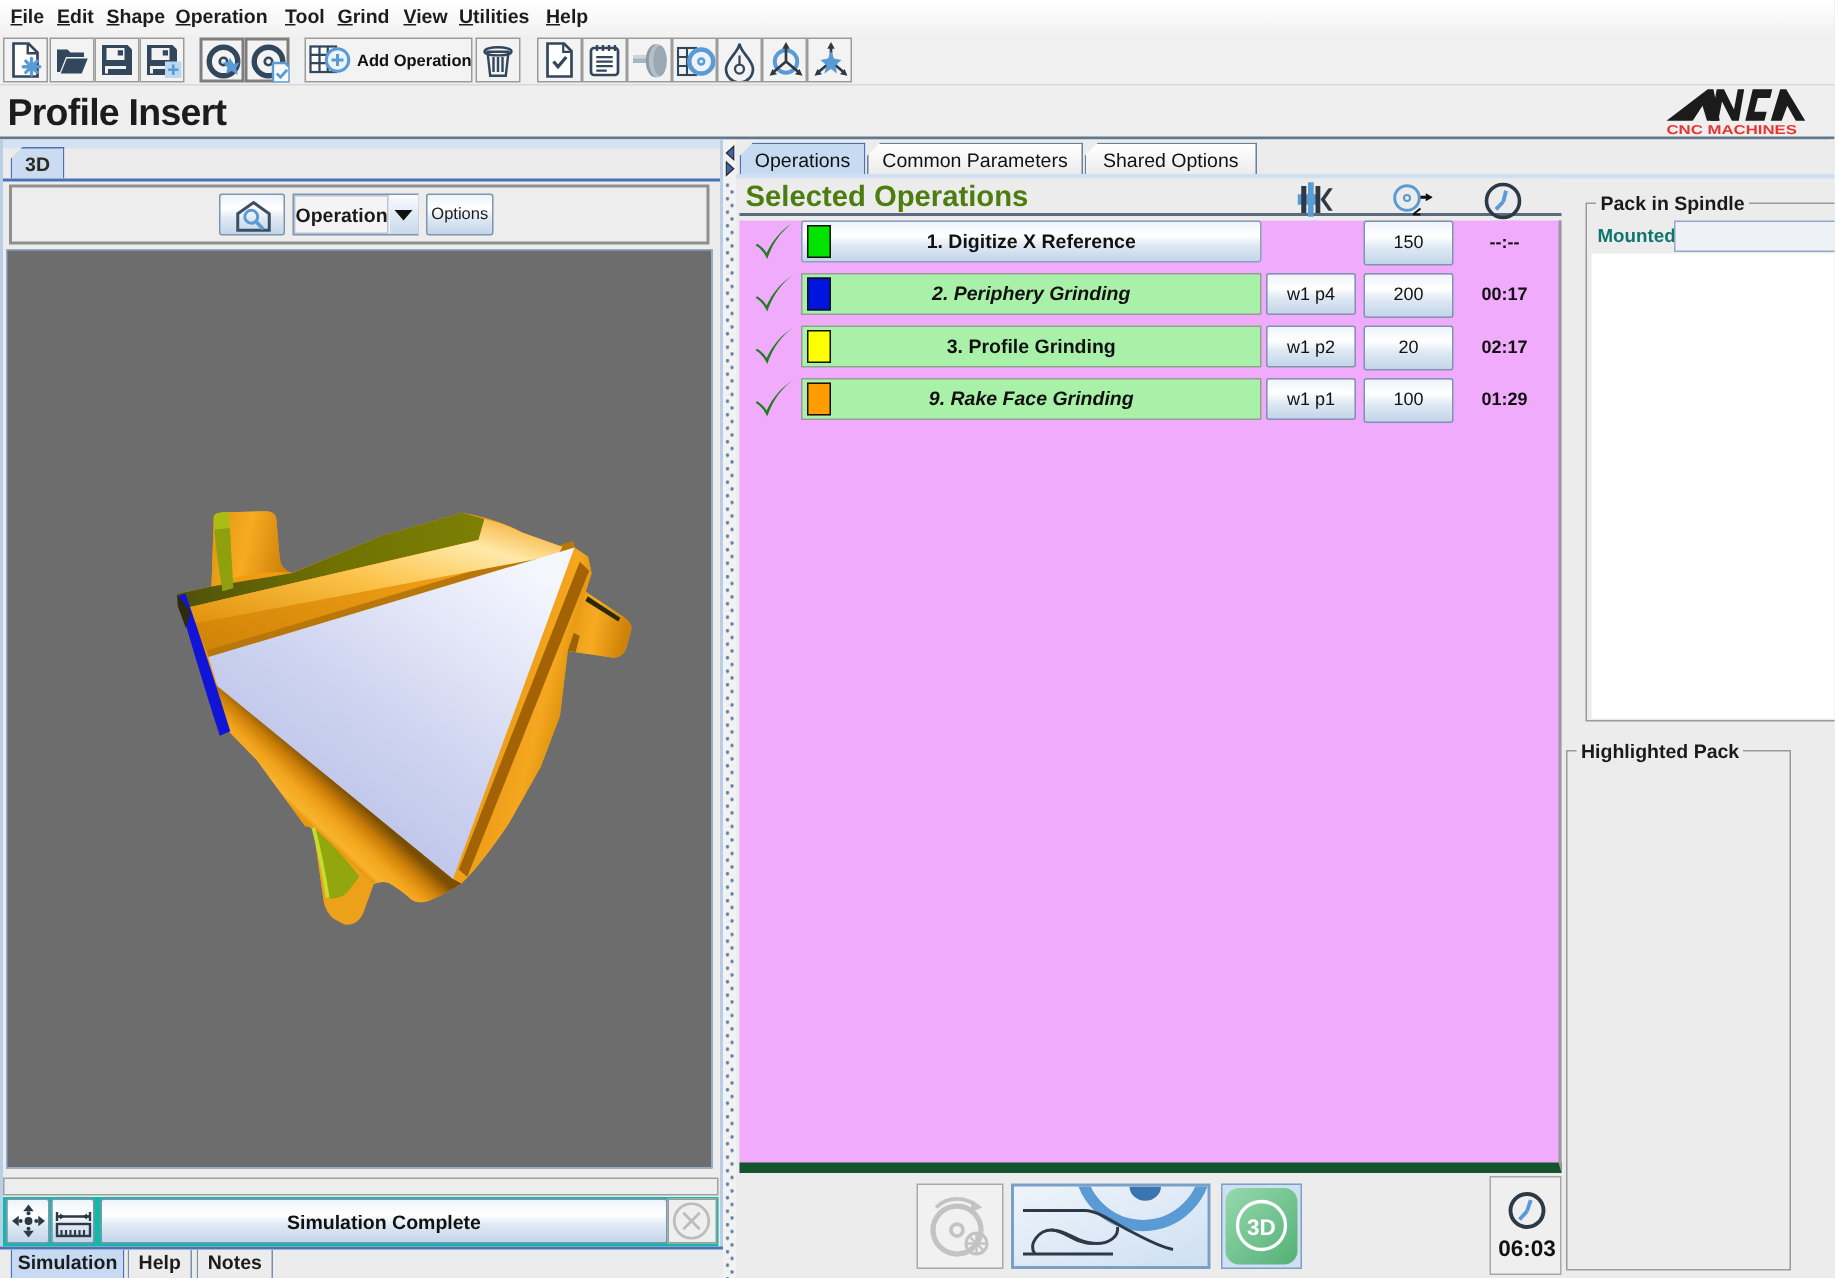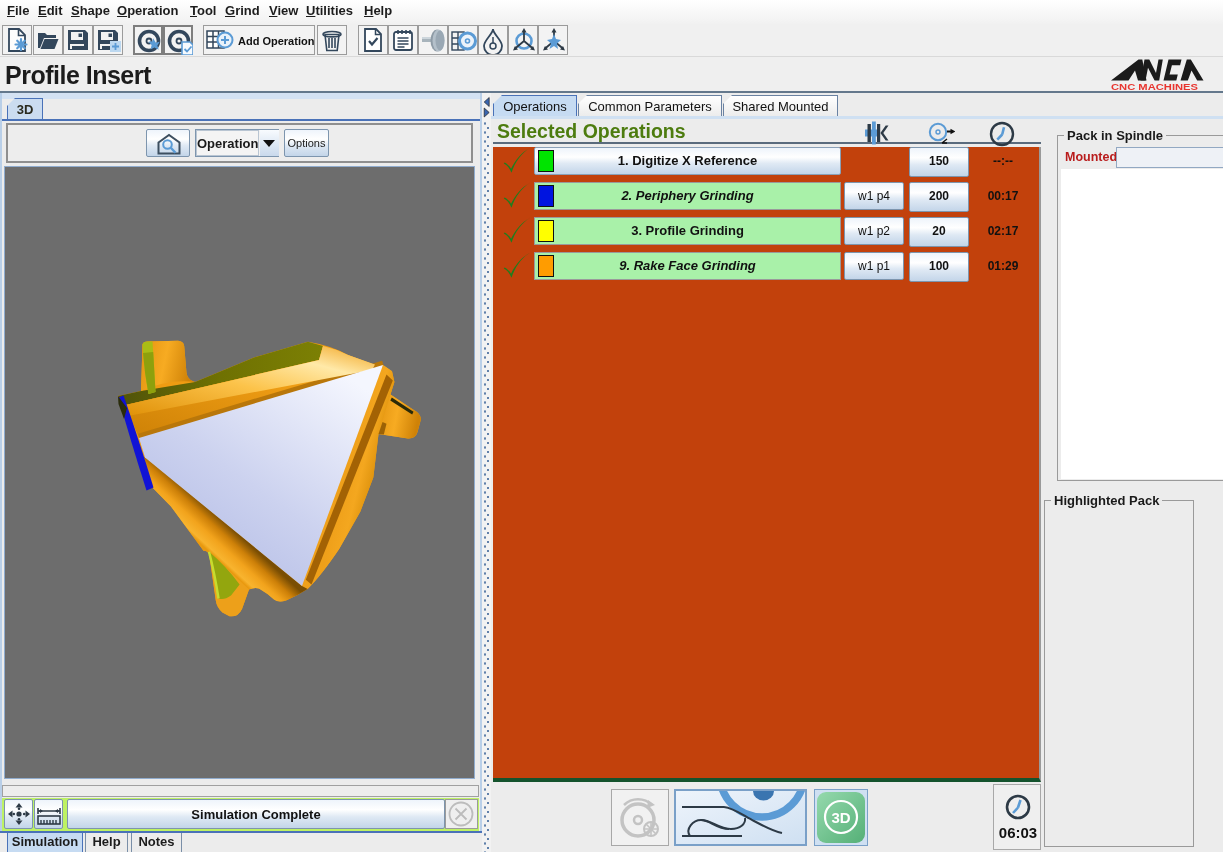--- a/index.html
+++ b/index.html
@@ -25,42 +25,42 @@
 #ltoolbar { position:absolute; left:4px; top:30px; width:467px; height:40px; background:#ededed; border:2px solid #8f8f8f; }
 .silver { background:linear-gradient(#eef4fb 0%,#ffffff 35%,#dfe9f4 60%,#c3d5e9 100%); border:1px solid #7d95ae; border-radius:2px; }
 #homebtn { position:absolute; left:144px; top:36px; width:44px; height:28px; }
 #combo { position:absolute; left:193px; top:36px; width:84px; height:28px; border:1px solid #7d95ae; background:#f2f2f2; }
 #combotext { position:absolute; left:0; top:0; width:63px; height:26px; border:1px solid #b9c5d2; font-size:13px; font-weight:bold; text-align:center; line-height:25px; color:#1a1a1a; background:#f4f4f4; }
 #comboarr { position:absolute; left:64px; top:0; width:19px; height:26px; background:linear-gradient(#f8fbfe,#c9d9ec); }
 #comboarr:after { content:""; position:absolute; left:3px; top:10px; border-left:6.5px solid transparent; border-right:6.5px solid transparent; border-top:7px solid #111; }
 #optbtn { position:absolute; left:282px; top:36px; width:45px; height:28px; font-size:11px; text-align:center; line-height:27px; color:#1a1a1a; }
 #viewport { position:absolute; left:2px; top:73px; width:471px; height:613px; background:#6d6d6d; border:1px solid #90acce; }
 #gaprow { position:absolute; left:0px; top:692px; width:477px; height:12px; background:#ededed; border:1px solid #a0a0a0; }
-#simrow { position:absolute; left:0px; top:705px; width:477px; height:33px; background:#bef264; }
+#simrow { position:absolute; left:0px; top:705px; width:477px; height:33px; background:#14b8a6; }
 .simbtn { position:absolute; top:1px; width:29px; height:30px; }
 #simstatus { position:absolute; left:65px; top:1px; width:378px; height:30px; font-size:13px; font-weight:bold; text-align:center; line-height:29px; color:#111; }
 #simx { position:absolute; left:443px; top:1px; width:33px; height:30px; background:#efefef; border:1px solid #9b9b9b; }
 #ltabs { position:absolute; left:-2px; top:738px; width:482px; height:21px; background:#ececec; border-top:2px solid #4a72b8; }
 .btab { position:absolute; top:0; height:35px; font-size:13px; font-weight:bold; color:#1c1c1c; text-align:center; border:1px solid #7a8fa8; border-top:none; line-height:18px; clip-path:polygon(0 0, 100% 0, 100% 100%, 8px 100%, 0 calc(100% - 8px)); }
 
 #divider { left:482px; top:93px; width:9px; height:759px; background:#f2f2f2; }
 
 #rpanel { left:491px; top:93px; width:732px; height:759px; background:#ececec; }
 .rtab { position:absolute; top:2px; height:21px; font-size:13px; font-weight:normal; color:#111; text-align:center; line-height:21px; border:1px solid #6a82a2; border-bottom:none; background:linear-gradient(#ffffff,#ececec); clip-path:polygon(9px 0, 100% 0, 100% 100%, 0 100%, 0 9px); }
 #rtabsel { background:#c6dbf2; border-color:#4a72b8; clip-path:polygon(9px 0, 100% 0, 100% 100%, 0 100%, 0 9px); }
 #rtopline { position:absolute; left:0; top:23px; width:732px; height:3px; background:#cfe0f2; }
 #opshead { position:absolute; left:2px; top:26px; width:548px; height:25px; background:#ececec; border-bottom:2px solid #5a6b7d; }
 #opsheadtxt { position:absolute; left:4px; top:0px; font-size:19.5px; font-weight:bold; color:#4d7c0f; line-height:25px; }
-#opsarea { position:absolute; left:2px; top:54px; width:548px; height:635px; background:#c2410c; border-right:2px solid #9a9a9a; border-bottom:4px solid #14532d; }
+#opsarea { position:absolute; left:2px; top:54px; width:548px; height:635px; background:#f0abfc; border-right:2px solid #9a9a9a; border-bottom:7px solid #14532d; }
 .oprow { position:absolute; left:0px; width:548px; height:28px; }
 .opmain { position:absolute; left:41px; top:0; width:307px; height:28px; border:1px solid #8aa0b8; font-size:13px; font-weight:bold; text-align:center; line-height:26px; color:#111; }
 .opgreen { background:#a9f1a9; border:1px solid #9a9a9a; }
 .chip { position:absolute; left:45px; top:3px; width:16px; height:22px; border:1px solid #111; }
 .wbtn { position:absolute; left:351px; top:0; width:60px; height:28px; font-size:12px; text-align:center; line-height:27px; color:#111; }
-.nbtn { position:absolute; left:416px; top:0; width:60px; height:30px; font-size:12px; text-align:center; line-height:27px; color:#111;font-weight:bold; }
+.nbtn { position:absolute; left:416px; top:0; width:60px; height:30px; font-size:12px; text-align:center; line-height:27px; color:#111; }
 .optime { position:absolute; left:480px; top:0; width:60px; height:28px; font-size:12px; font-weight:bold; text-align:center; line-height:28px; color:#111; }
 .checkmark { position:absolute; left:8px; top:0px; }
 #botstrip { position:absolute; left:0px; top:690px; width:732px; height:69px; background:#ececec; }
 
 .fset { position:absolute; border:1px solid #9a9a9a; }
 .fleg { position:absolute; left:6px; top:-8px; background:#ececec; font-size:13px; font-weight:bold; color:#1a1a1a; padding:0 3px; }
 </style>
 </head>
 <body>
 <div id="page">
@@ -378,21 +378,21 @@
     <svg width="9" height="759" viewBox="0 0 9 759">
       <path d="M7.2 4.5L2.2 9l5 4.5z" fill="#3a66b0" stroke="#222" stroke-width="0.7"></path>
       <path d="M2.2 15l5 4.5-5 4.5z" fill="#3a66b0" stroke="#222" stroke-width="0.7"></path>
     </svg>
     <div style="position:absolute;left:0;top:28px;width:9px;height:731px;background-image:radial-gradient(circle at 3px 2.5px,#6080aa 1px,transparent 1.3px),radial-gradient(circle at 6px 7px,#6080aa 1px,transparent 1.3px);background-size:9px 9px"></div>
   </div>
 
   <div id="rpanel" class="abs">
     <div class="rtab" id="rtabsel" style="left:2px;width:84px">Operations</div>
     <div class="rtab" style="left:87px;width:144px">Common Parameters</div>
-    <div class="rtab" style="left:232px;width:115px">Shared Mounted</div>
+    <div class="rtab" style="left:232px;width:115px">Shared Options</div>
     <div id="rtopline"></div>
     <div id="opshead">
         <span id="opsheadtxt">Selected Operations</span>
       <svg width="24" height="24" viewBox="0 0 24 24" style="position:absolute;left:372px;top:2px">
           <rect x="0" y="8.5" width="14" height="7" fill="#5b9bd5"></rect>
           <rect x="2.5" y="3" width="3.4" height="18" fill="#2d3a46"></rect>
           <rect x="7" y="0.5" width="3.8" height="23" fill="#5b9bd5"></rect>
           <rect x="12" y="3" width="3.2" height="18" fill="#2d3a46"></rect>
           <path d="M15.4 12l5.3-7.5h2.8L18.3 12l5.2 7.5h-2.8z" fill="#2d3a46"></path>
         </svg>
@@ -484,21 +484,21 @@
       <div style="position:absolute;left:502px;top:1px;width:48px;height:66px;background:#efefef;border:1px solid #a8a8a8">
         <svg width="34" height="34" viewBox="0 0 34 34" style="position:absolute;left:7px;top:6px">
             <circle cx="17" cy="16" r="11" fill="none" stroke="#2d3a46" stroke-width="2.6"></circle>
             <path d="M17 16.5l2.5-7.5M17 16.5l-5 5.5" stroke="#5b9bd5" stroke-width="2.6" fill="none"></path>
           </svg>
         <span style="position:absolute;left:0;top:39px;width:48px;text-align:center;font-size:15px;font-weight:bold;color:#111">06:03</span>
       </div>
     </div>
     <div class="fset" style="left:566px;top:42px;width:173px;height:346px">
       <span class="fleg">Pack in Spindle</span>
-      <span style="position:absolute;left:7px;top:14px;font-size:12.5px;font-weight:bold;color:#b91c1c">Mounted</span>
+      <span style="position:absolute;left:7px;top:14px;font-size:12.5px;font-weight:bold;color:#0f766e">Mounted</span>
       <div style="position:absolute;left:58px;top:11px;width:109px;height:21px;background:#eef1f6;border:1px solid #92a8c2"></div>
       <div style="position:absolute;left:3px;top:33px;width:166px;height:310px;background:#ffffff"></div>
     </div>
     <div class="fset" style="left:553px;top:407px;width:150px;height:347px">
       <span class="fleg">Highlighted Pack</span>
     </div>
   </div>
 </div>
 
 </body></html>

